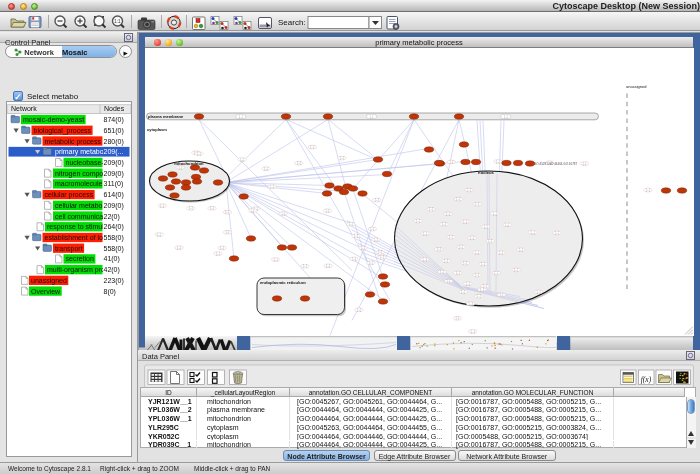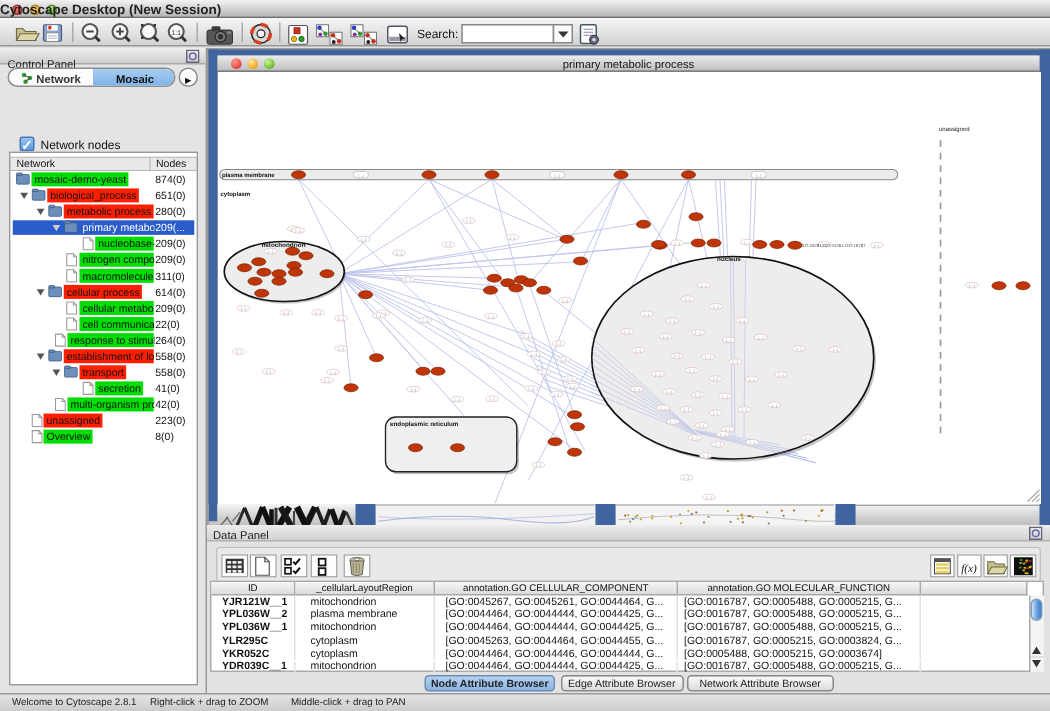--- a/index.html
+++ b/index.html
@@ -1,25 +1,25 @@
 <!DOCTYPE html>
 <html><head><meta charset="utf-8"><style>
 *{margin:0;padding:0;box-sizing:border-box}
 html,body{width:700px;height:474px;overflow:hidden}
 body{font-family:"Liberation Sans",sans-serif;background:#e2e2e2;position:relative}
 .abs{position:absolute}
 #titlebar{left:0;top:0;width:700px;height:12px;background:linear-gradient(#f3f3f3,#cfcfcf 60%,#b6b6b6);border-bottom:1px solid #6e6e6e}
-#titlebar .t{position:absolute;left:0;right:0;top:1px;text-align:left;font-size:9px;font-weight:bold;color:#222}
+#titlebar .t{position:absolute;left:0;right:0;top:1px;text-align:right;font-size:9px;font-weight:bold;color:#222}
 .tl{position:absolute;top:2.5px;width:7px;height:7px;border-radius:50%}
 #toolbar{left:0;top:12px;width:700px;height:19px;background:linear-gradient(#f6f6f6,#d2d2d2);border-bottom:1px solid #979797}
 #cp{left:0;top:32px;width:138px;height:430px;background:#e4e4e4;border-right:1px solid #9a9a9a}
 #cph{left:0;top:0;width:137px;height:11px;background:linear-gradient(#f0f0f0,#cdcdcd);border-bottom:1px solid #aaa;font-size:7.5px;color:#222;padding:6px 0 0 5px}
 #tabs{left:5px;top:13px;width:112px;height:13px;border:1px solid #8e8e8e;border-radius:7px;background:#fcfcfc;overflow:hidden}
 #tabs .net{position:absolute;left:0;top:0;width:56px;height:12px;font-size:7.5px;font-weight:bold;color:#333;text-align:center;padding-top:2px}
-#tabs .mos{position:absolute;left:56px;top:0;width:56px;height:12px;background:linear-gradient(#a8ccf0,#7cb0e8);font-size:7.5px;font-weight:bold;color:#111;text-align:center;padding-top:2px}
+#tabs .mos{position:absolute;left:56px;top:0;width:56px;height:12px;background:linear-gradient(#a8ccf0,#7cb0e8);font-size:7.5px;font-weight:bold;color:#111;text-align:left;padding-top:2px}
 #tabarrow{left:119px;top:13px;width:13px;height:13px;border:1px solid #8e8e8e;border-radius:7px;background:#fcfcfc;font-size:5.5px;color:#111;text-align:center;padding-top:3.5px}
 #gbox{left:3px;top:28px;width:130px;height:29px;border:1px solid #aaa;border-radius:3px}
 #gbox .lg{position:absolute;left:8px;top:-4px;background:#e4e4e4;padding:0 2px;font-size:7.5px;color:#222}
 #combo{position:absolute;left:10px;top:11px;width:112px;height:13px;border:1px solid #909090;border-radius:7px;background:linear-gradient(#fff,#e8e8e8);font-size:8px;color:#111;padding:2px 0 0 12px}
 #combo .step{position:absolute;right:1px;top:0.5px;width:11px;height:11.5px;border-radius:5px;background:linear-gradient(#7fb2ef,#3f7cd8);border:1px solid #3a6ab0}
 #cbrow{left:13px;top:59px;width:120px;height:12px;font-size:8px;color:#111}
 #cb{position:absolute;left:0;top:0;width:10px;height:10px;background:linear-gradient(#9cc4f0,#5b95e0);border:1px solid #4878b8;border-radius:2px;color:#fff;font-size:9px;font-weight:bold;text-align:center;line-height:10px}
 #treebox{left:6px;top:69px;width:126px;height:356px;border:1px solid #999;background:#fff}
 #desk{left:138px;top:32px;width:562px;height:318px;background:#9a9a9a}
 #win{position:absolute;left:1px;top:1px;width:634px;height:303px}
@@ -133,21 +133,21 @@
           <circle cx="6" cy="4" r="1.5" fill="#30a030"></circle>
           <circle cx="3" cy="6.5" r="1.5" fill="#30a030"></circle>
           <line x1="2" y1="2" x2="6" y2="4" stroke="#555" stroke-width="0.7"></line>
           <line x1="6" y1="4" x2="3" y2="6.5" stroke="#555" stroke-width="0.7"></line>
         </svg> Network</div>
       <div class="mos">Mosaic</div>
     </div>
     <div id="tabarrow" class="abs">▶</div>
     <div id="cbrow" class="abs">
       <div id="cb">✓</div>
-      <span style="position:absolute;left:14px;top:1px">Network nodes</span>
+      <span style="position:absolute;left:14px;top:1px">Select metabo</span>
     </div>
     <div id="treebox" class="abs"></div>
     <svg width="124" height="354" viewBox="7 102 124 354" style="position:absolute;left:7px;top:70px">
       <rect x="7" y="102" width="124" height="354" fill="#fff"></rect>
       <rect x="7" y="104.8" width="124" height="8.8" fill="#e9e9e9" stroke="#aaa" stroke-width="0.6"></rect>
       <line x1="100" y1="104.8" x2="100" y2="113.6" stroke="#aaa" stroke-width="0.6"></line>
       <text x="11" y="111.3" font-size="7" fill="#111" font-family="Liberation Sans">Network</text>
       <text x="104" y="111.3" font-size="7" fill="#111" font-family="Liberation Sans">Nodes</text>
       <defs>
         <clipPath id="rowclip">

